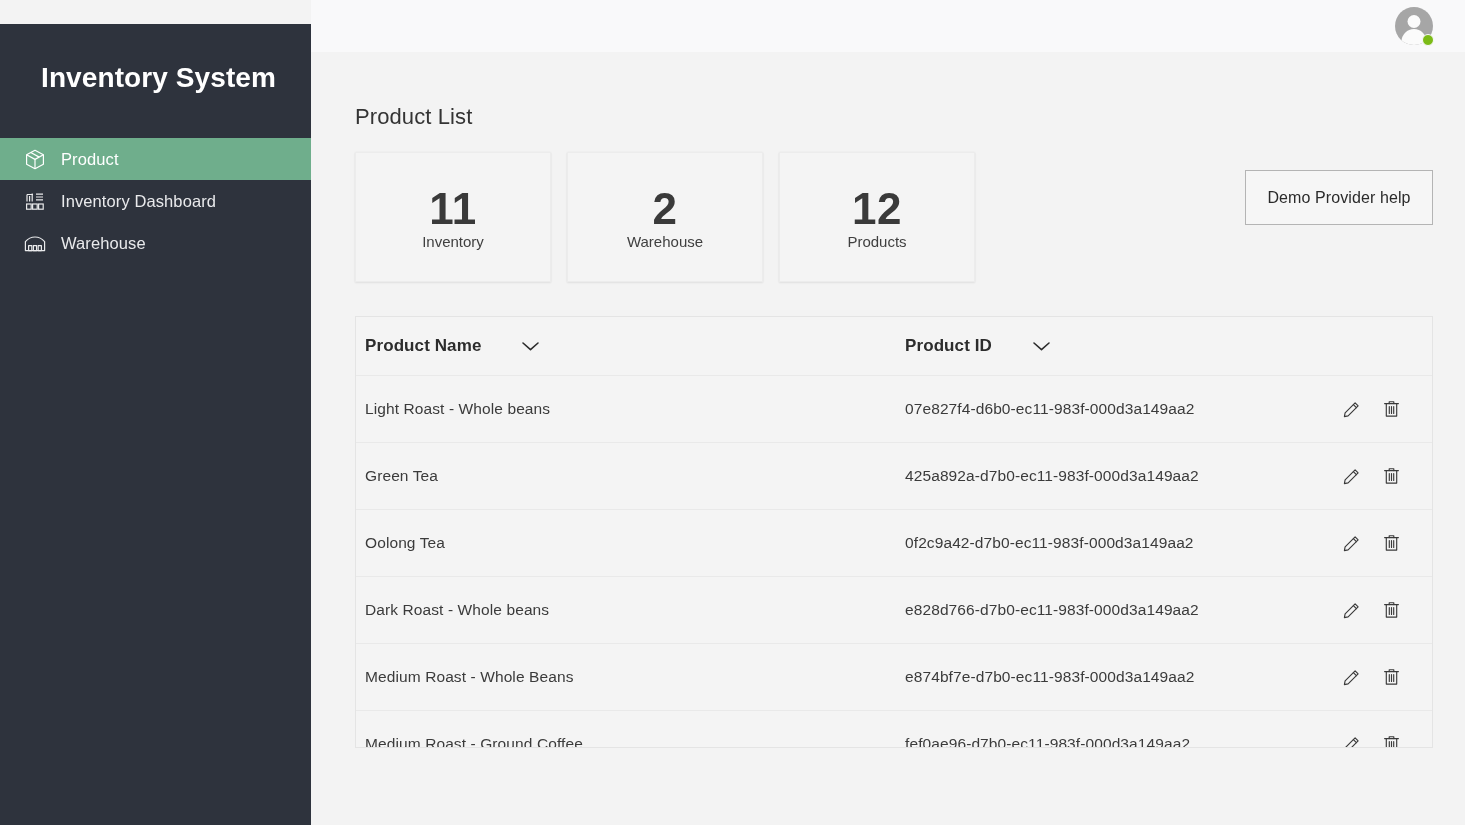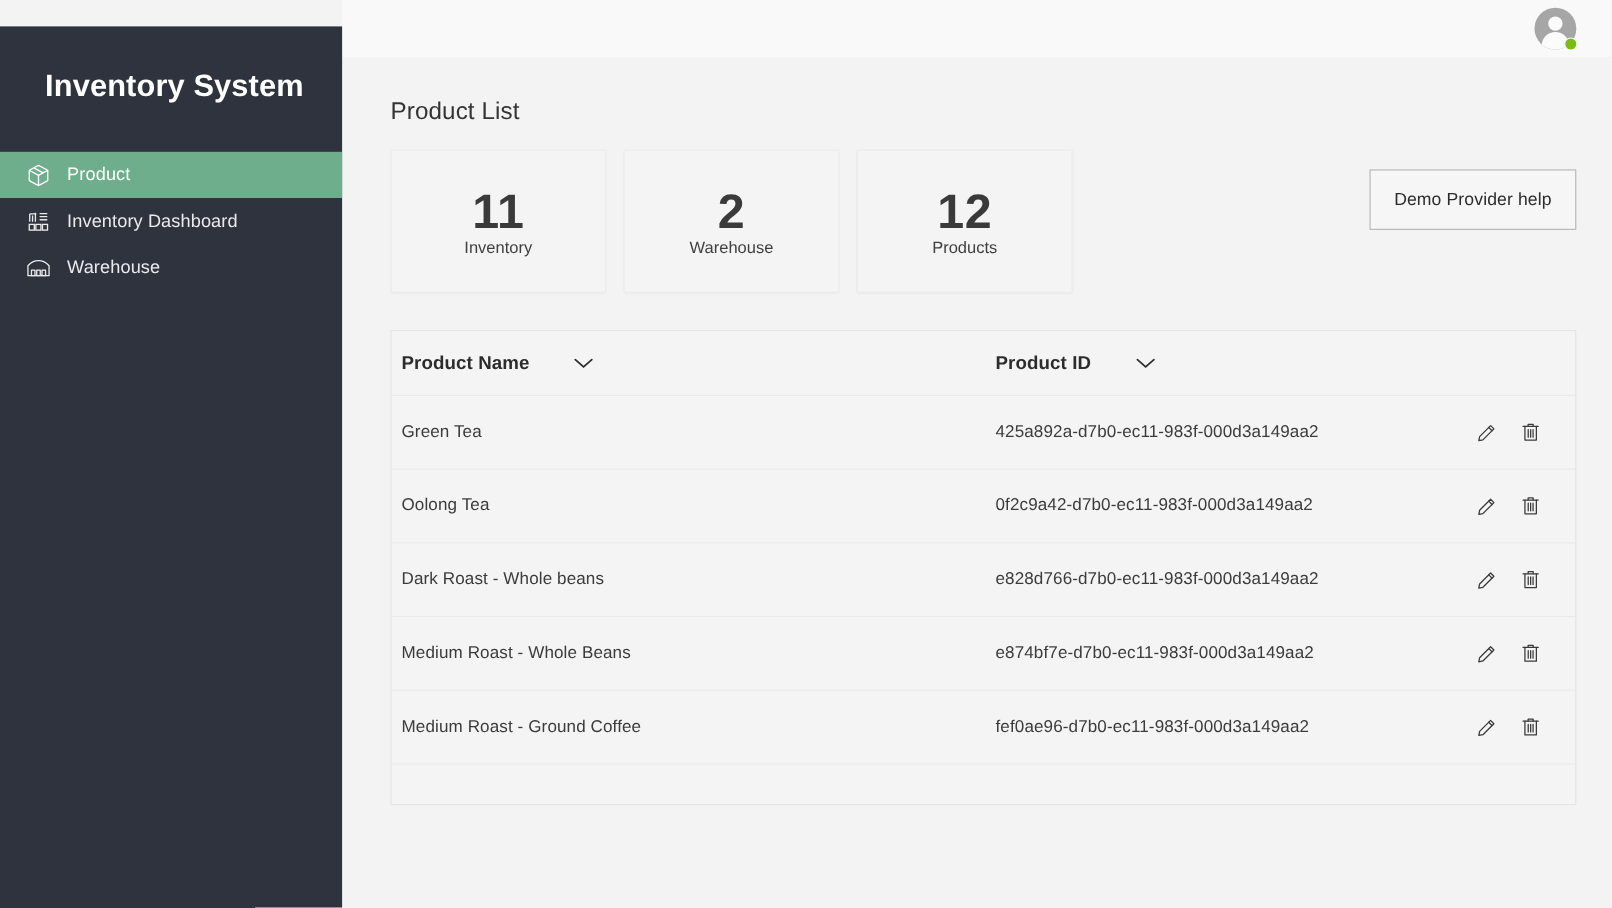--- a/index.html
+++ b/index.html
@@ -105,21 +105,21 @@
     background: #7cbb17;
     border: 1.5px solid #f9f9fa;
   }
 
   .content { position: relative; padding: 0 32px 0 44px; }
 
   .page-title {
     font-size: 22px;
     color: #343434;
     font-weight: 400;
-    margin-top: 36px;
+    margin-top: 52px;
     letter-spacing: 0.1px;
   }
 
   .help-btn {
     position: absolute;
     right: 32px;
     top: 66px;
     min-width: 188px;
     height: 55px;
     background: #f6f6f6;
@@ -321,20 +321,40 @@
             <span>Product ID</span>
             <span class="chev">
               <svg width="19" height="12" viewBox="0 0 19 12" fill="none" stroke="#2c2c2c" stroke-width="1.6" stroke-linecap="round" stroke-linejoin="round">
                 <path d="M2 3 L9.5 9.6 L17 3"></path>
               </svg>
             </span>
           </div>
           <div class="col-actions"></div>
         </div>
 
+        <div class="t-row">
+          <div class="col-name td">Light Roast - Whole beans</div>
+          <div class="col-id td td-id">07e827f4-d6b0-ec11-983f-000d3a149aa2</div>
+          <div class="col-actions">
+            <button class="act-btn">
+              <svg width="17" height="17" viewBox="0 0 17 17" fill="none" stroke="#3a3a3a" stroke-width="1.15" stroke-linejoin="round" stroke-linecap="round">
+                <path d="M12.1 1.9 L15.1 4.9 L5.1 14.9 L1.4 15.6 L2.1 11.9 Z"></path>
+                <path d="M10.4 3.6 L13.4 6.6"></path>
+              </svg>
+            </button>
+            <button class="act-btn">
+              <svg width="17" height="18" viewBox="0 0 17 18" fill="none" stroke="#3a3a3a" stroke-width="1.15" stroke-linejoin="round" stroke-linecap="round">
+                <path d="M1.6 3.6 H15.4"></path>
+                <path d="M6.2 3.6 V1.7 H10.8 V3.6"></path>
+                <path d="M3.3 3.6 V16.1 H13.7 V3.6"></path>
+                <path d="M6.3 6.5 V13.4 M8.5 6.5 V13.4 M10.7 6.5 V13.4"></path>
+              </svg>
+            </button>
+          </div>
+        </div>
 
         <div class="t-row">
           <div class="col-name td">Green Tea</div>
           <div class="col-id td td-id">425a892a-d7b0-ec11-983f-000d3a149aa2</div>
           <div class="col-actions">
             <button class="act-btn">
               <svg width="17" height="17" viewBox="0 0 17 17" fill="none" stroke="#3a3a3a" stroke-width="1.15" stroke-linejoin="round" stroke-linecap="round">
                 <path d="M12.1 1.9 L15.1 4.9 L5.1 14.9 L1.4 15.6 L2.1 11.9 Z"></path>
                 <path d="M10.4 3.6 L13.4 6.6"></path>
               </svg>

